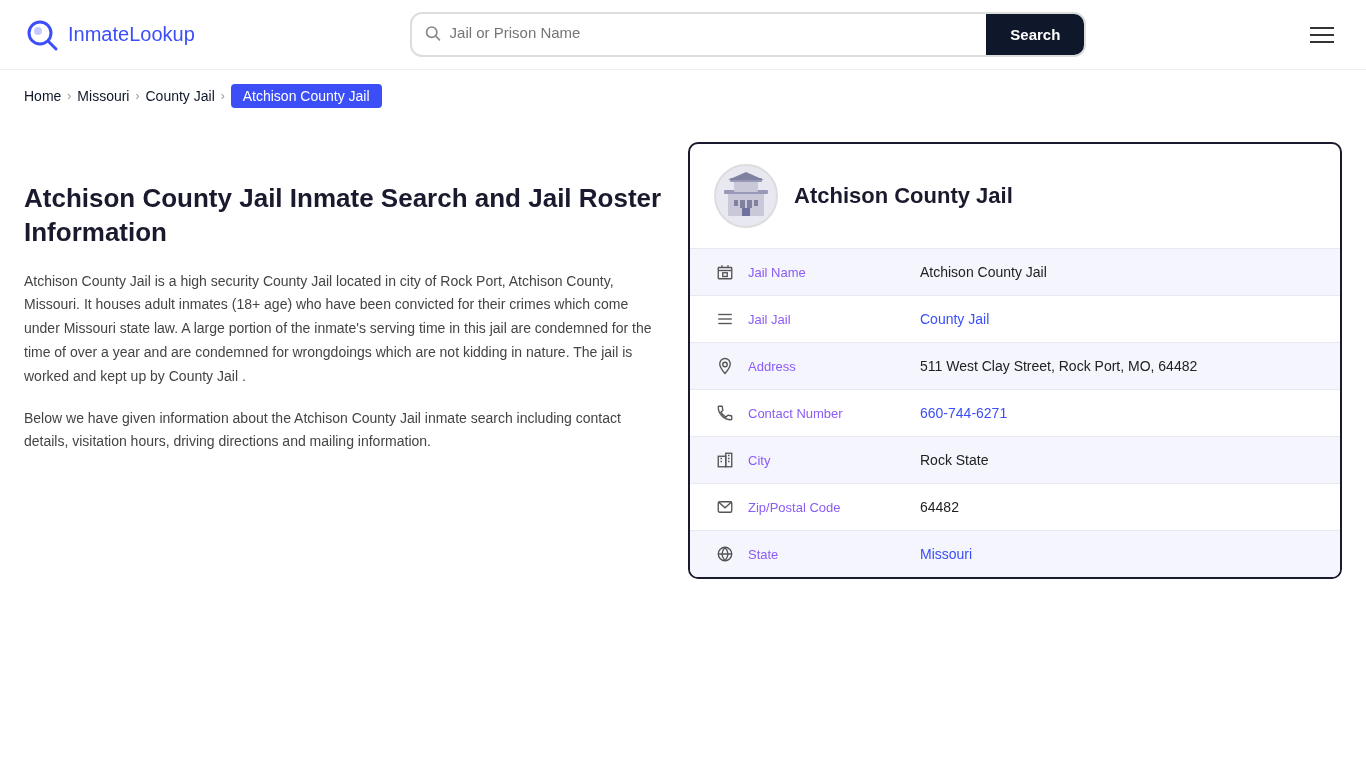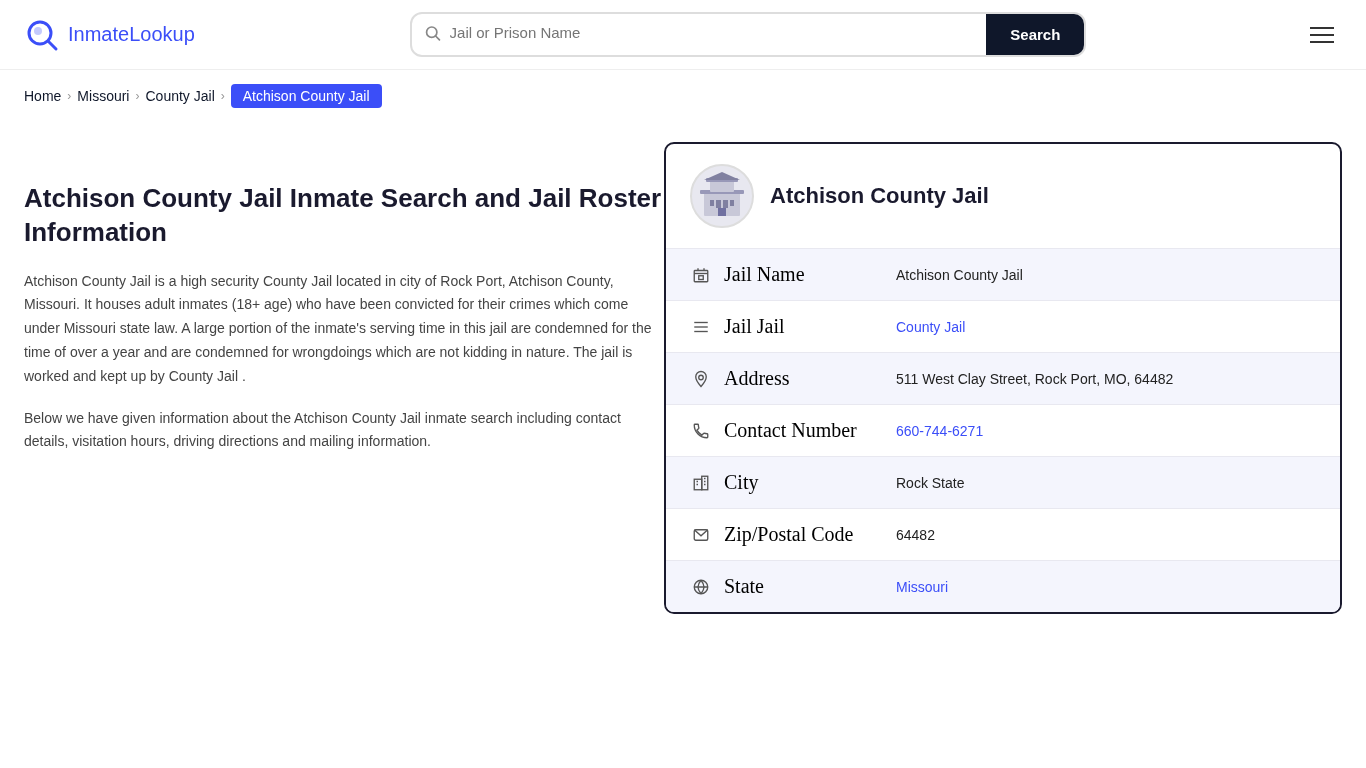--- a/index.html
+++ b/index.html
@@ -98,20 +98,21 @@
       color: #fff;
       padding: 4px 12px;
       border-radius: 4px;
       font-weight: 500;
     }
 
     
     .main-content {
       display: flex;
       padding: 20px 24px;
+      gap: 24px;
       max-width: 1366px;
     }
 
     
     .left-col {
       flex: 0 0 640px;
       max-width: 640px;
       padding-top: 40px;
     }
     .page-title {
@@ -185,24 +186,23 @@
       flex-shrink: 0;
       color: #555;
       font-size: 16px;
       display: flex;
       align-items: center;
       justify-content: center;
     }
     .row-label {
       width: 160px;
       flex-shrink: 0;
-      font-size: 20px;
-      color: #000000;
+      font-size: 13px;
+      color: #8b5cf6;
       font-weight: 500;
-      font-family: Liberation Serif, serif;
     }
     .row-value {
       font-size: 14px;
       color: #222;
       flex: 1;
     }
     .row-value a {
       color: #3b4ef8;
       text-decoration: none;
     }

